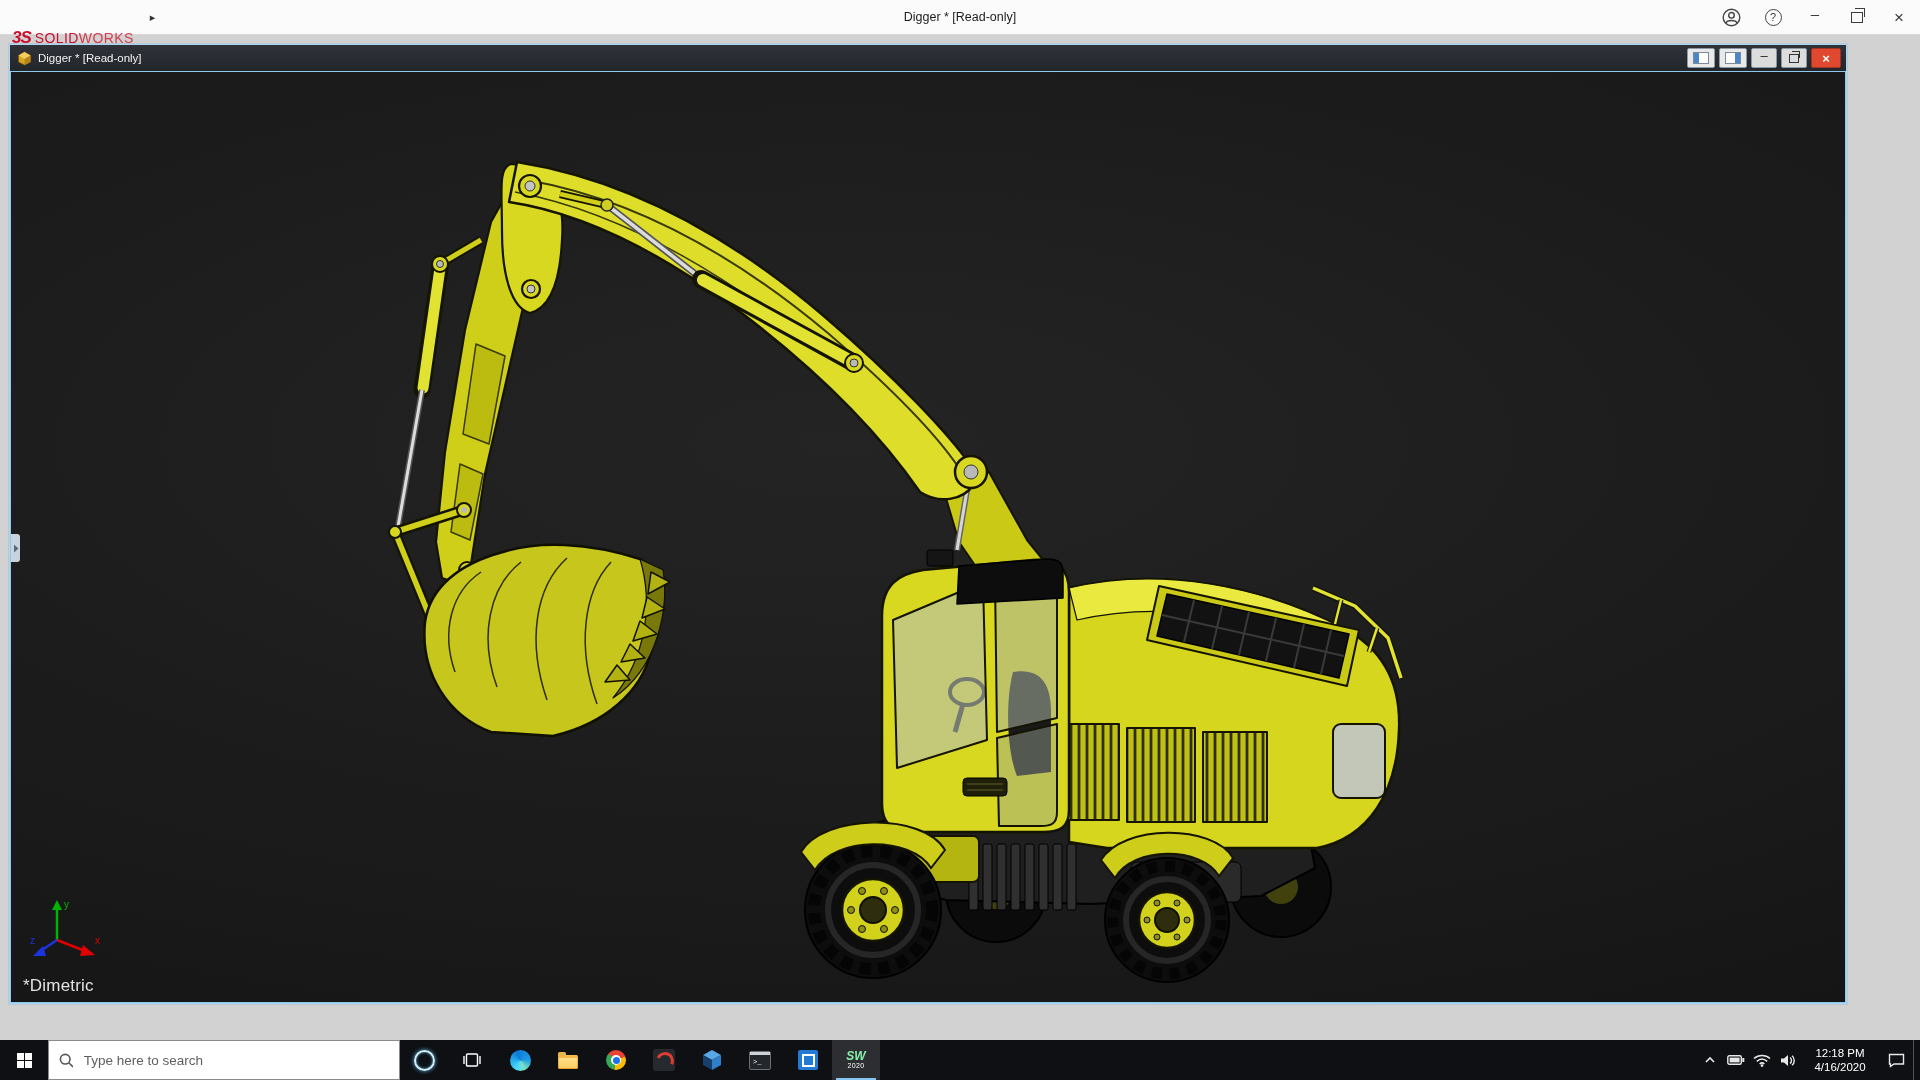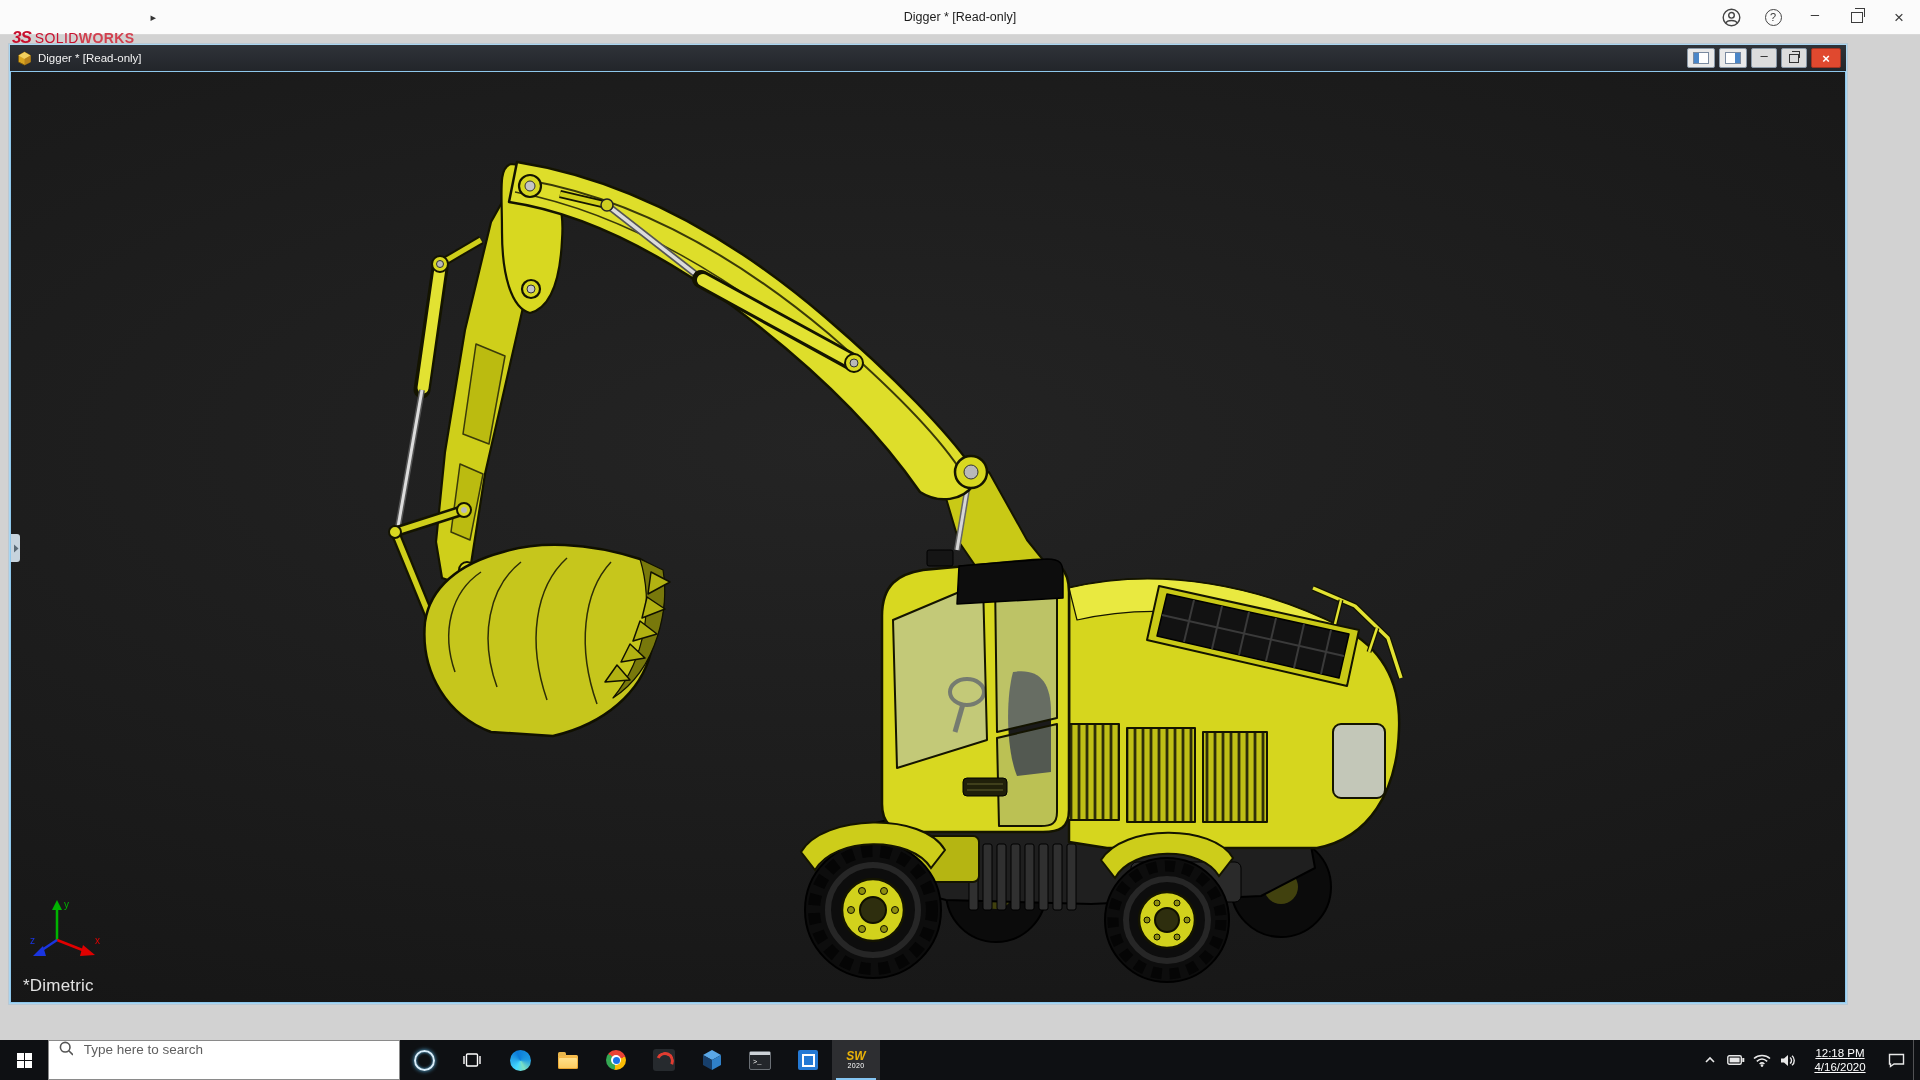--- a/index.html
+++ b/index.html
@@ -3,21 +3,21 @@
 <meta charset="utf-8">
 <style>
   html,body{margin:0;padding:0;background:#000;}
   .app{position:relative;width:1920px;height:1080px;overflow:hidden;background:#d2d2d2;font-family:"Liberation Sans",sans-serif;-webkit-font-smoothing:antialiased;}
 
   
   .titlebar{position:absolute;top:0;left:0;right:0;height:34px;background:#fbfbfb;border-bottom:1px solid #d8d8d8;display:flex;align-items:center;z-index:30;}
   .brand{display:flex;align-items:baseline;margin-left:12px;white-space:nowrap;}
   .logo-mark{font-style:italic;font-weight:800;font-size:17px;color:#c8102e;letter-spacing:-1px;margin-right:4px;}
   .logo-solid{font-weight:400;font-size:14px;color:#c8102e;letter-spacing:.4px;}
-  .logo-works{font-weight:700;font-size:14px;color:#d2404f;letter-spacing:.4px;margin-top:44px;}
+  .logo-works{font-weight:400;font-size:14px;color:#d2404f;letter-spacing:.4px;margin-top:44px;}
   .expand-arrow{margin-left:16px;font-size:11px;color:#333;}
   .app-title{position:absolute;left:0;right:0;text-align:center;font-size:12.5px;color:#1c1c1c;pointer-events:none;}
   .tb-controls{margin-left:auto;display:flex;align-items:center;height:100%;}
   .tb-btn{width:42px;height:100%;display:flex;align-items:center;justify-content:center;color:#3c3c3c;}
   .tb-btn .q{font-size:11px;border:1.4px solid #444;border-radius:50%;width:15px;height:15px;display:flex;align-items:center;justify-content:center;}
   .min-glyph{font-size:15px;line-height:10px;transform:translateY(-3px);}
   .restore-glyph{position:relative;width:10px;height:9px;border:1.3px solid #3c3c3c;background:#fbfbfb;}
   .restore-glyph::before{content:"";position:absolute;left:2.5px;top:-4.5px;width:9px;height:8px;border:1.3px solid #3c3c3c;border-bottom:none;border-left:none;}
   .close-glyph{font-size:17px;line-height:17px;}
 
@@ -42,45 +42,45 @@
   .collapse-tab{position:absolute;left:0;top:462px;width:9px;height:28px;background:#c7d4de;border-radius:0 3px 3px 0;display:flex;align-items:center;justify-content:center;z-index:5;}
   .collapse-tab svg{display:block;}
   .triad{position:absolute;left:18px;bottom:32px;z-index:4;}
   .ax{font-size:10px;font-family:"Liberation Sans",sans-serif;}
   .view-label{position:absolute;left:12px;bottom:6px;font-size:17px;color:#e2e2e2;letter-spacing:.2px;z-index:4;}
 
   
   .taskbar{position:absolute;left:0;right:0;bottom:0;height:40px;background:#0e1013;display:flex;align-items:stretch;z-index:40;}
   .tk-btn{width:48px;display:flex;align-items:center;justify-content:center;position:relative;}
   .start{width:48px;}
-  .search-box{width:352px;background:#fff;border:1px solid #8a8a8a;box-sizing:border-box;display:flex;align-items:flex-start;padding:0 10px;gap:9px;}
+  .search-box{width:352px;background:#fff;border:1px solid #8a8a8a;box-sizing:border-box;display:flex;align-items:center;padding:0 10px;gap:9px;}
   .search-box input{border:none;outline:none;background:transparent;font-size:13.5px;color:#222;width:100%;font-family:"Liberation Sans",sans-serif;}
   .search-box input::placeholder{color:#5f5f5f;opacity:1;}
   .cortana-ring{width:17px;height:17px;border-radius:50%;border:2px solid #d7edfb;box-shadow:0 0 4px #58b7e8, inset 0 0 3px #58b7e8;}
   .edge-ball{width:21px;height:21px;border-radius:50%;background:conic-gradient(from 210deg,#45d8ff,#0b7bd8 35%,#1e9be2 65%,#7ce0c4 85%,#45d8ff);}
   .folder{width:20px;height:14px;position:relative;background:linear-gradient(#f7bd4e,#e8a32e);border-radius:1.5px;margin-top:3px;}
   .folder::before{content:"";position:absolute;top:-3px;left:0;width:8px;height:4px;background:#e8b64c;border-radius:1.5px 1.5px 0 0;}
   .folder::after{content:"";position:absolute;left:1px;right:1px;top:3px;bottom:1px;background:linear-gradient(#ffe08a,#fccc62);border-radius:1px;}
   .chrome{width:20px;height:20px;border-radius:50%;background:conic-gradient(from -50deg,#ea4335 0 33.3%,#fbbc05 0 66.6%,#34a853 0 100%);position:relative;}
   .chrome::before{content:"";position:absolute;left:50%;top:50%;width:10px;height:10px;margin:-5px 0 0 -5px;background:#fff;border-radius:50%;}
   .chrome::after{content:"";position:absolute;left:50%;top:50%;width:7px;height:7px;margin:-3.5px 0 0 -3.5px;background:#1a73e8;border-radius:50%;}
   .red-swoosh{width:22px;height:22px;border-radius:3px;background:#262a2e;position:relative;}
   .red-swoosh::before{content:"";position:absolute;left:3px;top:3px;width:12px;height:12px;border:3px solid transparent;border-top-color:#e03c31;border-right-color:#e03c31;border-radius:50%;transform:rotate(-20deg);}
   .console{width:20px;height:17px;background:#23262b;border:1px solid #6a6f75;border-radius:2px;position:relative;}
   .console::before{content:"";position:absolute;top:0;left:0;right:0;height:3px;background:#cdd2d8;}
   .console .cg{position:absolute;left:3px;top:6px;color:#fff;font-size:7px;font-family:"Liberation Mono",monospace;}
   .blue-tile{width:20px;height:20px;background:#2479d4;border-radius:2px;display:flex;align-items:center;justify-content:center;}
   .blue-tile i{display:block;width:9px;height:9px;border:2px solid #fff;}
   .sw-task{flex-direction:column;background:rgba(255,255,255,.13);}
   .sw-task::after{content:"";position:absolute;left:4px;right:4px;bottom:0;height:2px;background:#85c5f2;}
-  .sw-mark{color:#eab308;font-weight:800;font-style:italic;font-size:12px;line-height:12px;}
+  .sw-mark{color:#86efac;font-weight:800;font-style:italic;font-size:12px;line-height:12px;}
   .sw-year{color:#fff;font-size:7px;line-height:8px;letter-spacing:.3px;}
   .tray{margin-left:auto;display:flex;align-items:stretch;}
   .tray-btn{width:26px;display:flex;align-items:center;justify-content:center;}
-  .clock{width:78px;display:flex;flex-direction:column;align-items:center;justify-content:center;color:#fff;font-size:11.5px;line-height:14px;text-decoration:underline;}
+  .clock{width:78px;display:flex;flex-direction:column;align-items:center;justify-content:center;color:#fff;font-size:11.5px;line-height:14px;}
   .show-desktop{width:6px;border-left:1px solid rgba(255,255,255,.28);}
 </style>
 </head>
 <body>
 
 <div class="app">
 
   <div class="titlebar">
     <div class="brand">
       <span class="logo-mark">3S</span>

